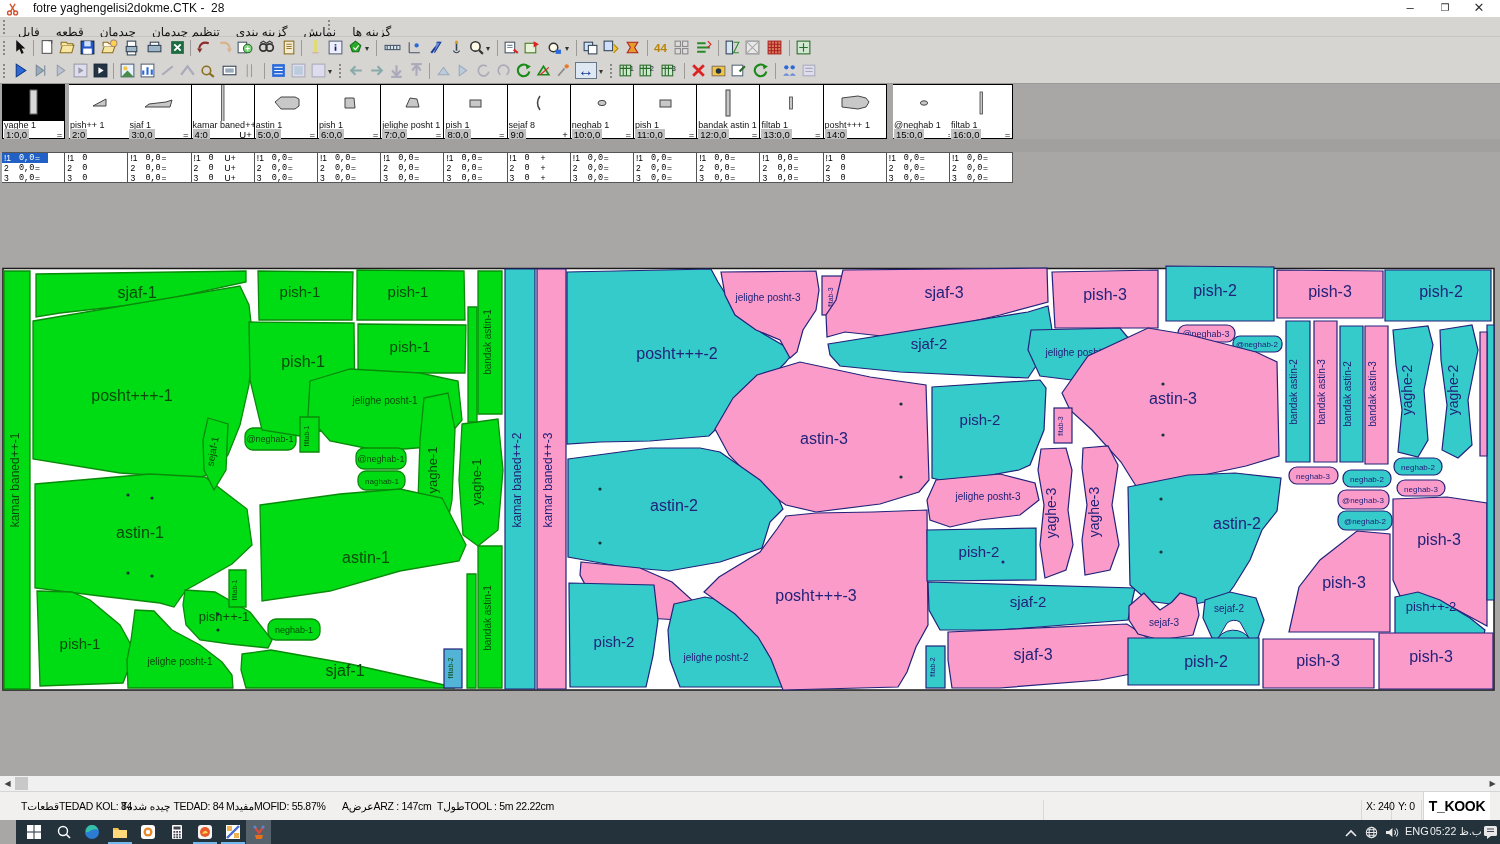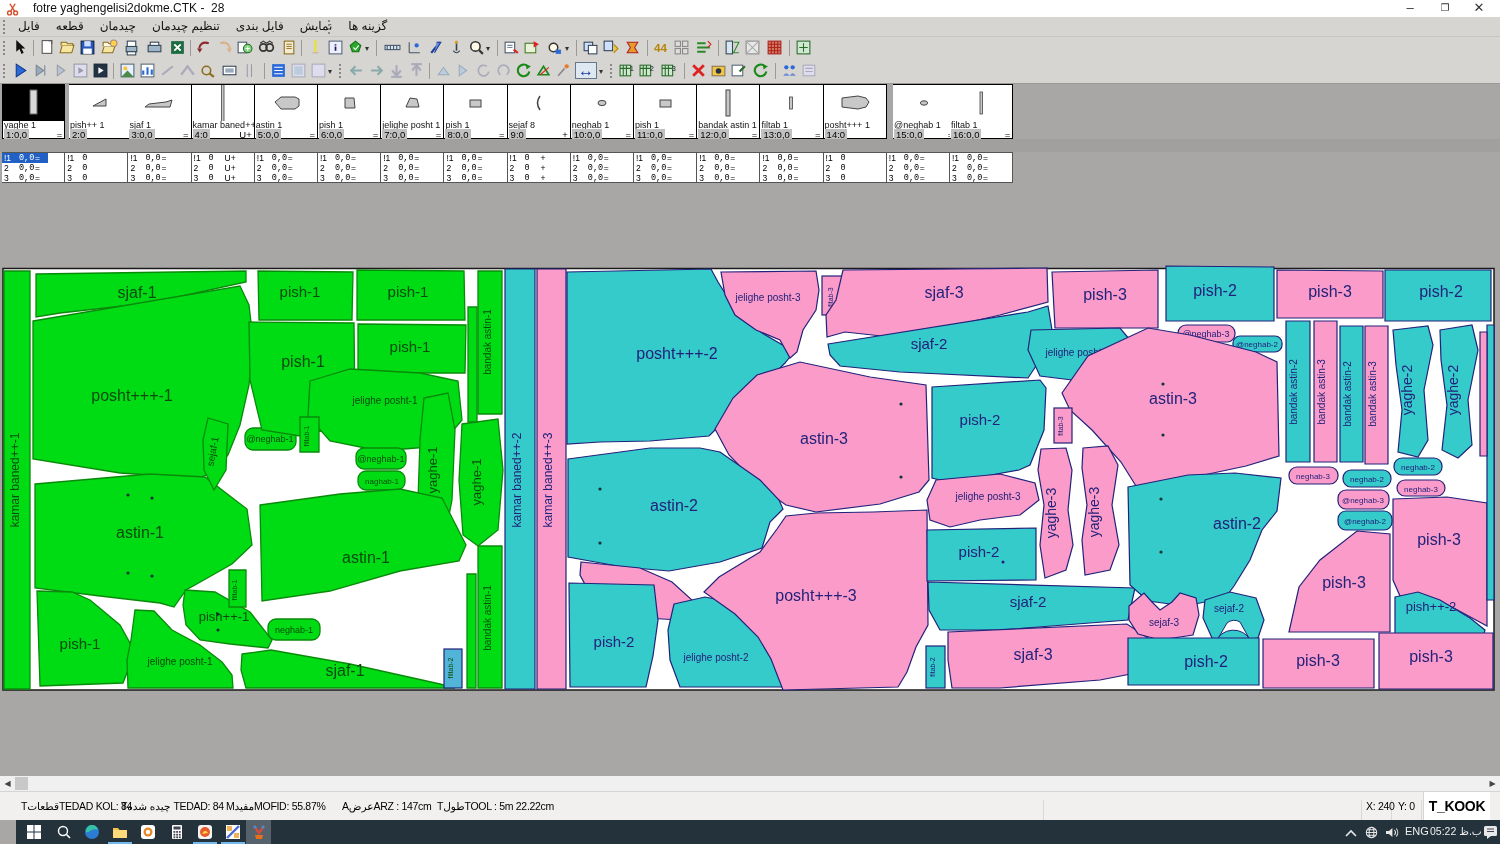--- a/index.html
+++ b/index.html
@@ -6,21 +6,21 @@
   font-family:"Liberation Sans", sans-serif; background:#a9a7a6; }
 #app { position:relative; width:1500px; height:844px; }
 #titlebar { position:absolute; left:0; top:0; width:1500px; height:17px; background:#fff;
   font-size:12px; color:#111; }
 #titlebar .tt { position:absolute; left:33px; top:1px; }
 #titlebar .tctr { position:absolute; left:408px; top:1px; width:80px; text-align:left; font-size:11.5px;margin-top:28px; }
 #titlebar .sci { position:absolute; left:6px; top:1px; font-size:12px; color:#d44a2a; }
 .winbtn { position:absolute; top:0px; width:14px; text-align:center; color:#333; font-size:13px; }
 #menubar { position:absolute; left:0; top:17px; width:1500px; height:20px; background:#d7d5d2;
   font-size:12px; color:#111; border-bottom:1px solid #c8c6c2; }
-.mi { display:inline-block; margin:0 8px; padding-top:2px; font-size:12px; }
+.mi { display:inline-block; margin:0 8px; padding-top:8px; font-size:12px; }
 #toolbar1 { position:absolute; left:0; top:37px; width:1500px; height:23px; background:#d7d5d2; white-space:nowrap; }
 #toolbar2 { position:absolute; left:0; top:60px; width:1500px; height:24px; background:#d7d5d2; white-space:nowrap;
   border-bottom:1px solid #9c9a96; }
 .tbi { display:inline-block; height:20px; vertical-align:top; margin-top:2px; text-align:center; }
 .tbsep { display:inline-block; width:1px; height:16px; background:#9c9a96; margin:3px 3px 0 3px; vertical-align:top; }
 .tbgrip { display:inline-block; width:5px; height:16px; margin:3px 3px 0 2px; vertical-align:top;
   background-image:radial-gradient(circle, #888 35%, transparent 40%); background-size:4px 4px; }
 .tbdd { display:inline-block; font-size:8px; color:#333; vertical-align:top; margin-top:7px; width:8px; }
 #piecesrow { position:absolute; left:0; top:84px; width:1500px; height:55px; background:#a9a7a6; }
 .pcell { position:absolute; top:0; width:63.2px; height:55px; background:#fff;
@@ -62,21 +62,21 @@
     <circle cx="4" cy="12.5" r="2.2" fill="none" stroke="#d4502a" stroke-width="1.6"></circle>
     <circle cx="11" cy="12.5" r="2.2" fill="none" stroke="#d4502a" stroke-width="1.6"></circle>
     <path d="M5 11 L10.5 2 M10 11 L4.5 2" stroke="#d4502a" stroke-width="1.6"></path>
       </svg>
   <span class="tt">fotre yaghengelisi2dokme.CTK -&nbsp; 28</span>
   <span class="tctr">چیدمان تیکوک</span>
   <span class="winbtn" style="left:1403px">–</span>
   <span class="winbtn" style="left:1438px;font-size:10px;top:2px">❐</span>
   <span class="winbtn" style="left:1472px">✕</span>
 </div>
-<div id="menubar"><span class="tbgrip" style="margin-top:2px"></span><span class="mi">فایل</span><span class="mi">قطعه</span><span class="mi">چیدمان</span><span class="mi">تنظیم چیدمان</span><span class="mi">فایل بندی</span><span class="mi">نمایش</span><span class="mi">گزینه ها</span>
+<div id="menubar"><span class="tbgrip" style="margin-top:2px"></span><span class="mi">فایل</span><span class="mi">قطعه</span><span class="mi">چیدمان</span><span class="mi">تنظیم چیدمان</span><span class="mi">گزینه بندی</span><span class="mi">نمایش</span><span class="mi">گزینه ها</span>
   <span class="tbgrip" style="position:absolute;left:325px;margin-top:2px"></span></div>
 <div id="toolbar1"><span class="tbgrip"></span><span class="tbi" style="width:20px"><svg width="17" height="17" viewBox="0 0 16 16">
           <path d="M4 1 L4 12 L7 9.5 L9 14 L11 13 L9 9 L12.5 9 Z" fill="#111"></path>
         </svg></span><span class="tbsep"></span><span class="tbi" style="width:20px"><svg width="17" height="17" viewBox="0 0 16 16">
           <rect x="3" y="1.5" width="9" height="12" fill="#fff" stroke="#555"></rect>
           <path d="M9 1.5 h3 v3" fill="none" stroke="#555"></path>
         </svg></span><span class="tbi" style="width:20px"><svg width="17" height="17" viewBox="0 0 16 16">
           <path d="M1 13 L3 6 H14 L12 13 Z" fill="#f6e6a2" stroke="#8a6d1d"></path>
           <path d="M2 6 V3 H7 L8 4.5 H13 V6" fill="#f6e6a2" stroke="#8a6d1d"></path>
         </svg></span><span class="tbi" style="width:20px"><svg width="17" height="17" viewBox="0 0 16 16">

